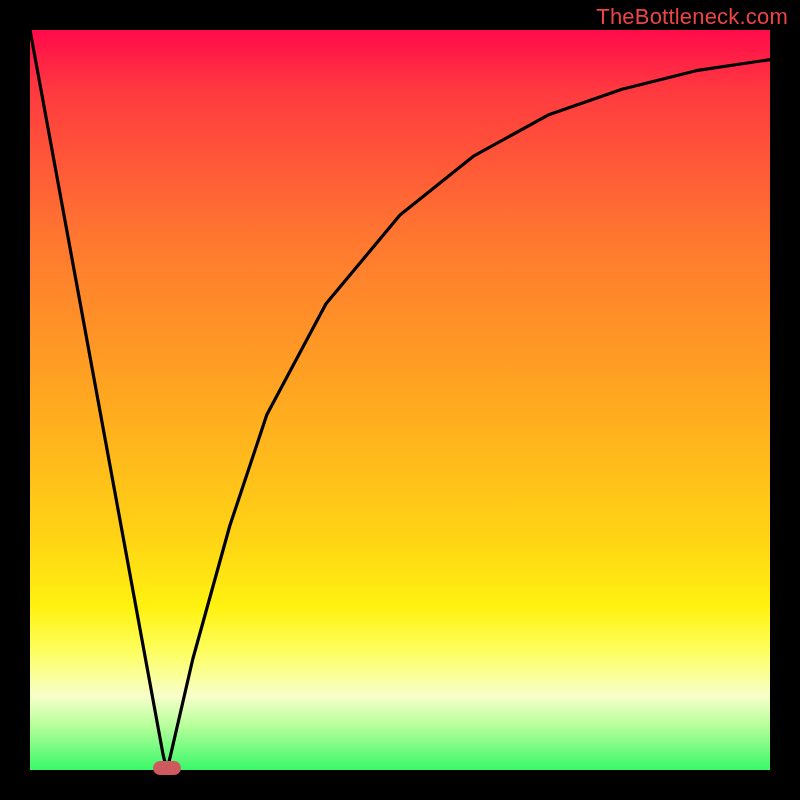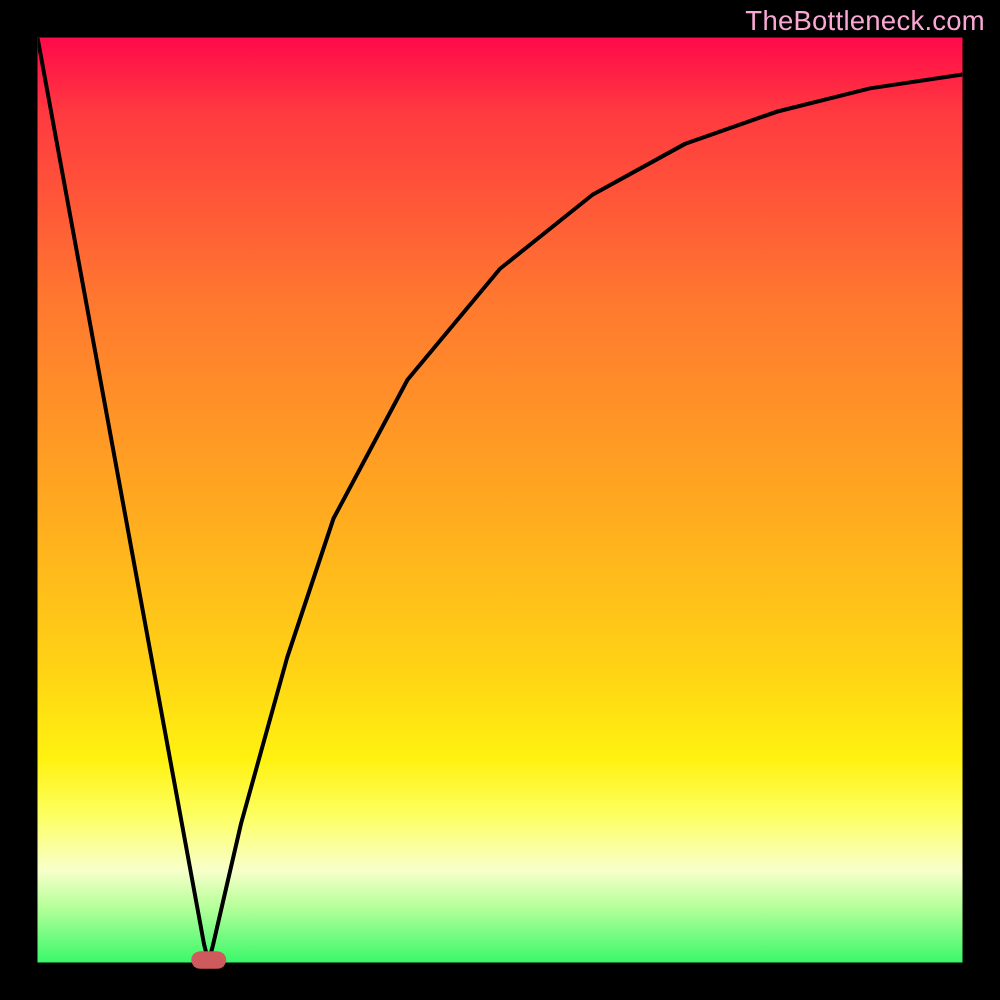--- a/index.html
+++ b/index.html
@@ -41,21 +41,21 @@
     top: 0;
     width: 740px;
     height: 740px;
   }
   .watermark {
     position: absolute;
     top: 4px;
     right: 12px;
     font-family: Arial, Helvetica, sans-serif;
     font-size: 22px;
-    color: #f9a8d4;
+    color: #ef4444;
     letter-spacing: 0.2px;
   }
   .marker {
     position: absolute;
     width: 28px;
     height: 14px;
     border-radius: 7px;
     background: #cf5a5d;
   }
 </style>

